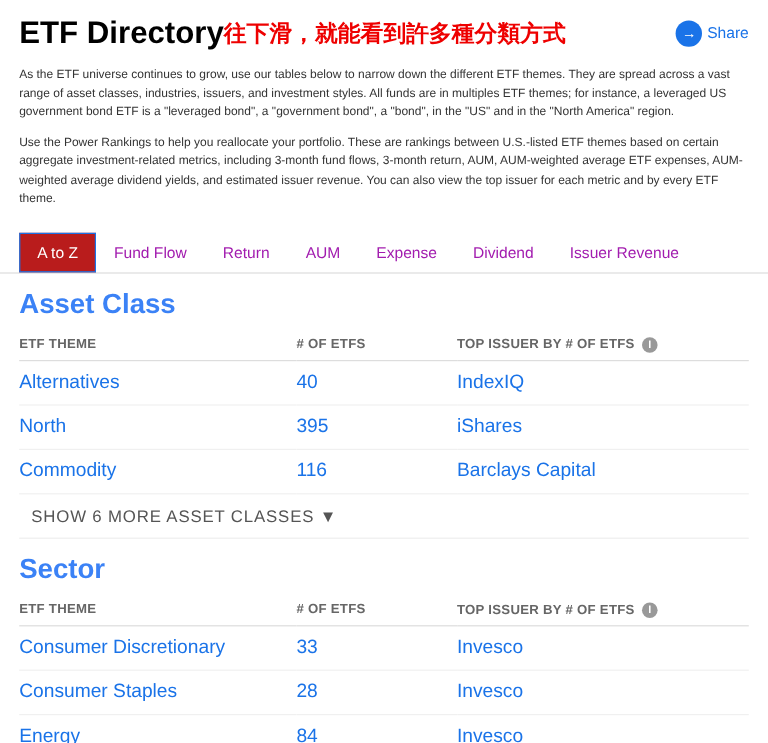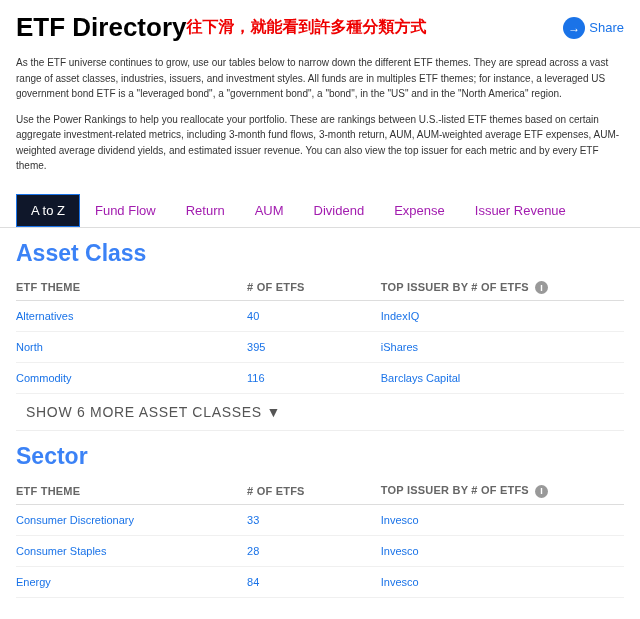--- a/index.html
+++ b/index.html
@@ -1,38 +1,38 @@
 <!DOCTYPE html>
 <html><head>
   <meta charset="utf-8">
   <style>
     * { box-sizing: border-box; margin: 0; padding: 0; }
     body { font-family: Arial, sans-serif; font-size: 13px; color: #333; background: #fff; width: 640px; }
     
     .header { display: flex; align-items: center; padding: 12px 16px 8px; gap: 0; }
     .header-title { font-size: 26px; font-weight: bold; color: #000; }
-    .header-annotation { font-size: 16px; color: #e00; font-weight: bold; }
+    .header-annotation { font-size: 19px; color: #e00; font-weight: bold; }
     .header-share { display: flex; align-items: center; gap: 4px; margin-left: auto; color: #1a73e8; font-size: 13px; cursor: pointer; }
     .share-icon { width: 22px; height: 22px; background: #1a73e8; border-radius: 50%; display: flex; align-items: center; justify-content: center; color: #fff; font-size: 12px; }
 
     .description { padding: 4px 16px 10px; font-size: 10px; color: #333; line-height: 1.55; }
     .description p { margin-bottom: 10px; }
 
     .tabs { display: flex; border-bottom: 1px solid #ddd; padding: 0 16px; margin-bottom: 0; }
     .tab { padding: 8px 14px; font-size: 13px; cursor: pointer; color: #a21caf; border: 1px solid transparent; white-space: nowrap; }
-    .tab.active { background: #0f172a; color: #fff; border-color: #1a73e8; }
+    .tab.active { background: #b91c1c; color: #fff; border-color: #1a73e8; }
 
     .section { padding: 12px 16px 0; }
     .section-title { font-size: 23px; color: #3b82f6; font-weight: bold; margin-bottom: 8px; }
 
     .table { width: 100%; border-collapse: collapse; }
     .table thead tr { border-bottom: 1px solid #ddd; }
     .table th { font-size: 11px; color: #666; font-weight: bold; padding: 6px 8px 6px 0; text-align: left; text-transform: uppercase; letter-spacing: 0.02em; }
     .table tbody tr { border-bottom: 1px solid #f0f0f0; }
-    .table tbody td { padding: 9px 8px 9px 0; font-size: 11px; }
+    .table tbody td { padding: 9px 8px 9px 0; font-size: 16px; }
     .table tbody td.link { color: #1a73e8; cursor: pointer; }
     .table tbody td.num { color: #1a73e8; cursor: pointer; }
 
     .col-theme { width: 38%; }
     .col-count { width: 22%; margin-top: 33px; }
     .col-issuer { width: 40%; }
 
     .show-more { text-align: left; padding: 10px; font-size: 14px; color: #555; cursor: pointer; letter-spacing: 0.05em; }
 
     .info-icon { display: inline-flex; align-items: center; justify-content: center; width: 13px; height: 13px; background: #999; color: #fff; border-radius: 50%; font-size: 9px; cursor: pointer; margin-left: 3px; vertical-align: middle; }
@@ -54,22 +54,22 @@
 <div class="description">
   <p>As the ETF universe continues to grow, use our tables below to narrow down the different ETF themes. They are spread across a vast range of asset classes, industries, issuers, and investment styles. All funds are in multiples ETF themes; for instance, a leveraged US government bond ETF is a "leveraged bond", a "government bond", a "bond", in the "US" and in the "North America" region.</p>
   <p>Use the Power Rankings to help you reallocate your portfolio. These are rankings between U.S.-listed ETF themes based on certain aggregate investment-related metrics, including 3-month fund flows, 3-month return, AUM, AUM-weighted average ETF expenses, AUM-weighted average dividend yields, and estimated issuer revenue. You can also view the top issuer for each metric and by every ETF theme.</p>
 </div>
 
 <div class="tabs">
   <div class="tab active">A to Z</div>
   <div class="tab">Fund Flow</div>
   <div class="tab">Return</div>
   <div class="tab">AUM</div>
+  <div class="tab">Expense</div>
   <div class="tab">Dividend</div>
-  <div class="tab">Expense</div>
   <div class="tab">Issuer Revenue</div>
 </div>
 
 <div class="section">
   <div class="section-title">Asset Class</div>
   <table class="table">
     <thead>
       <tr>
         <th class="col-theme">ETF THEME</th>
         <th class="col-count"># OF ETFs</th>

